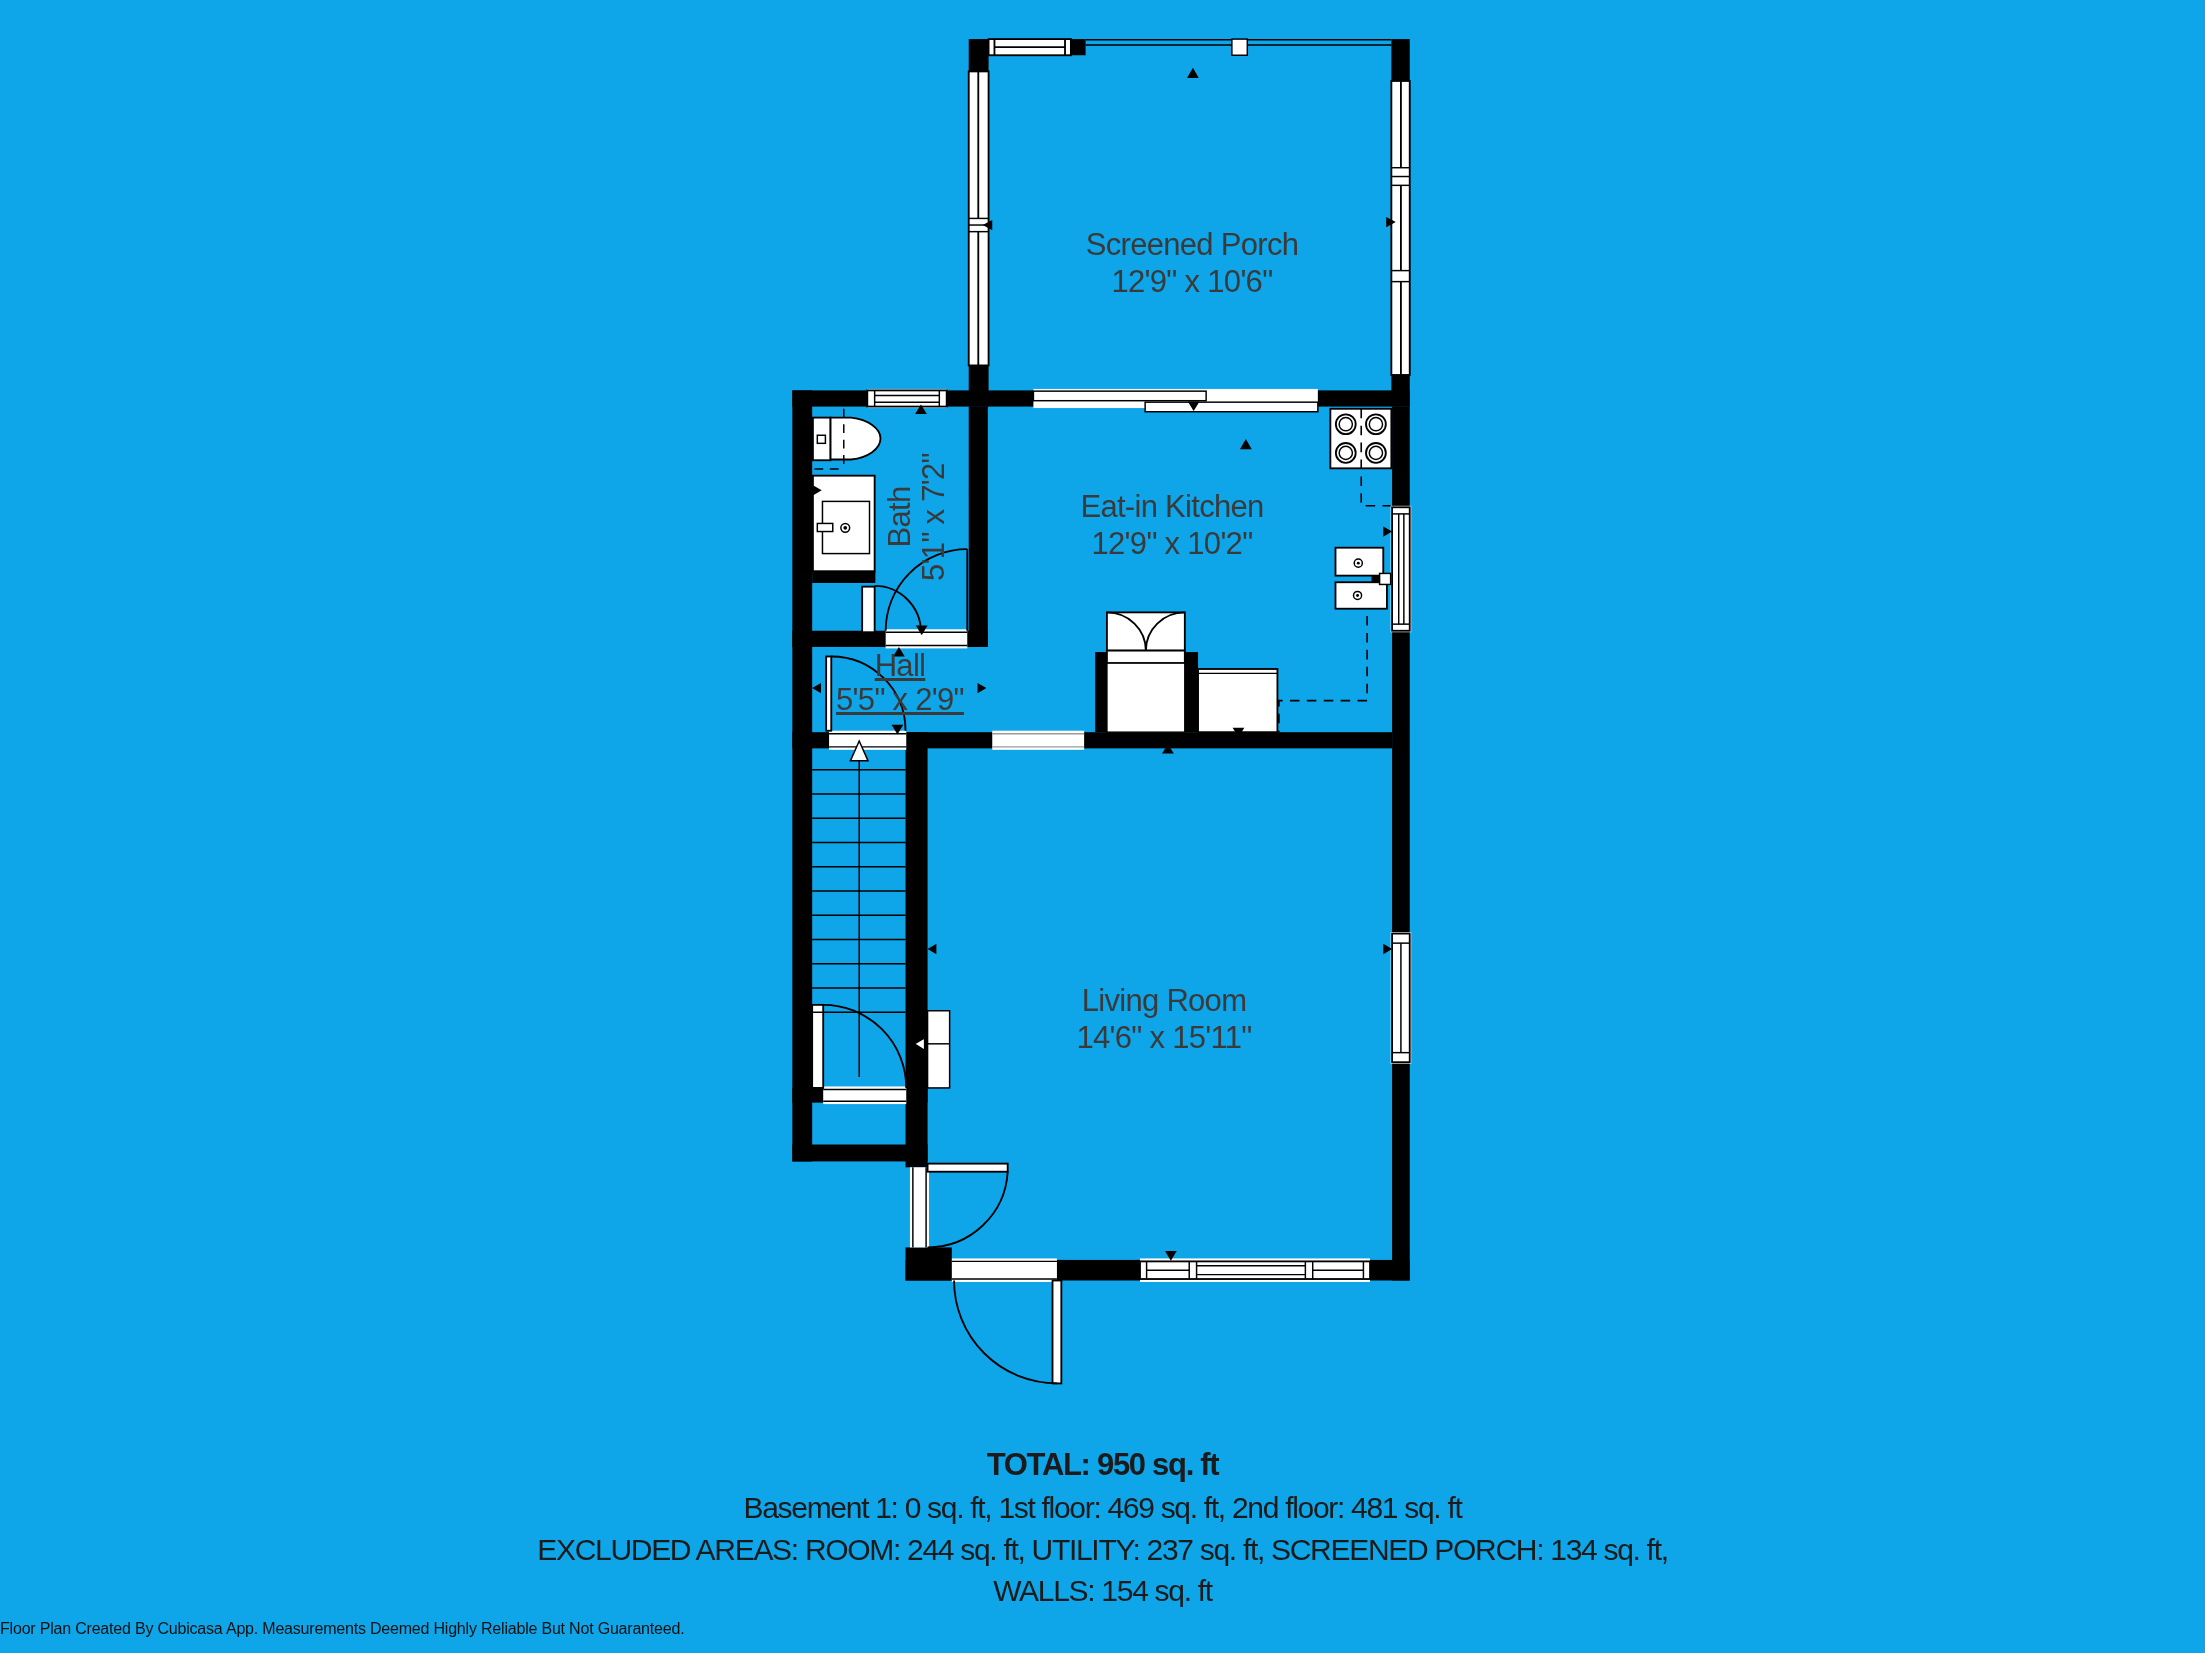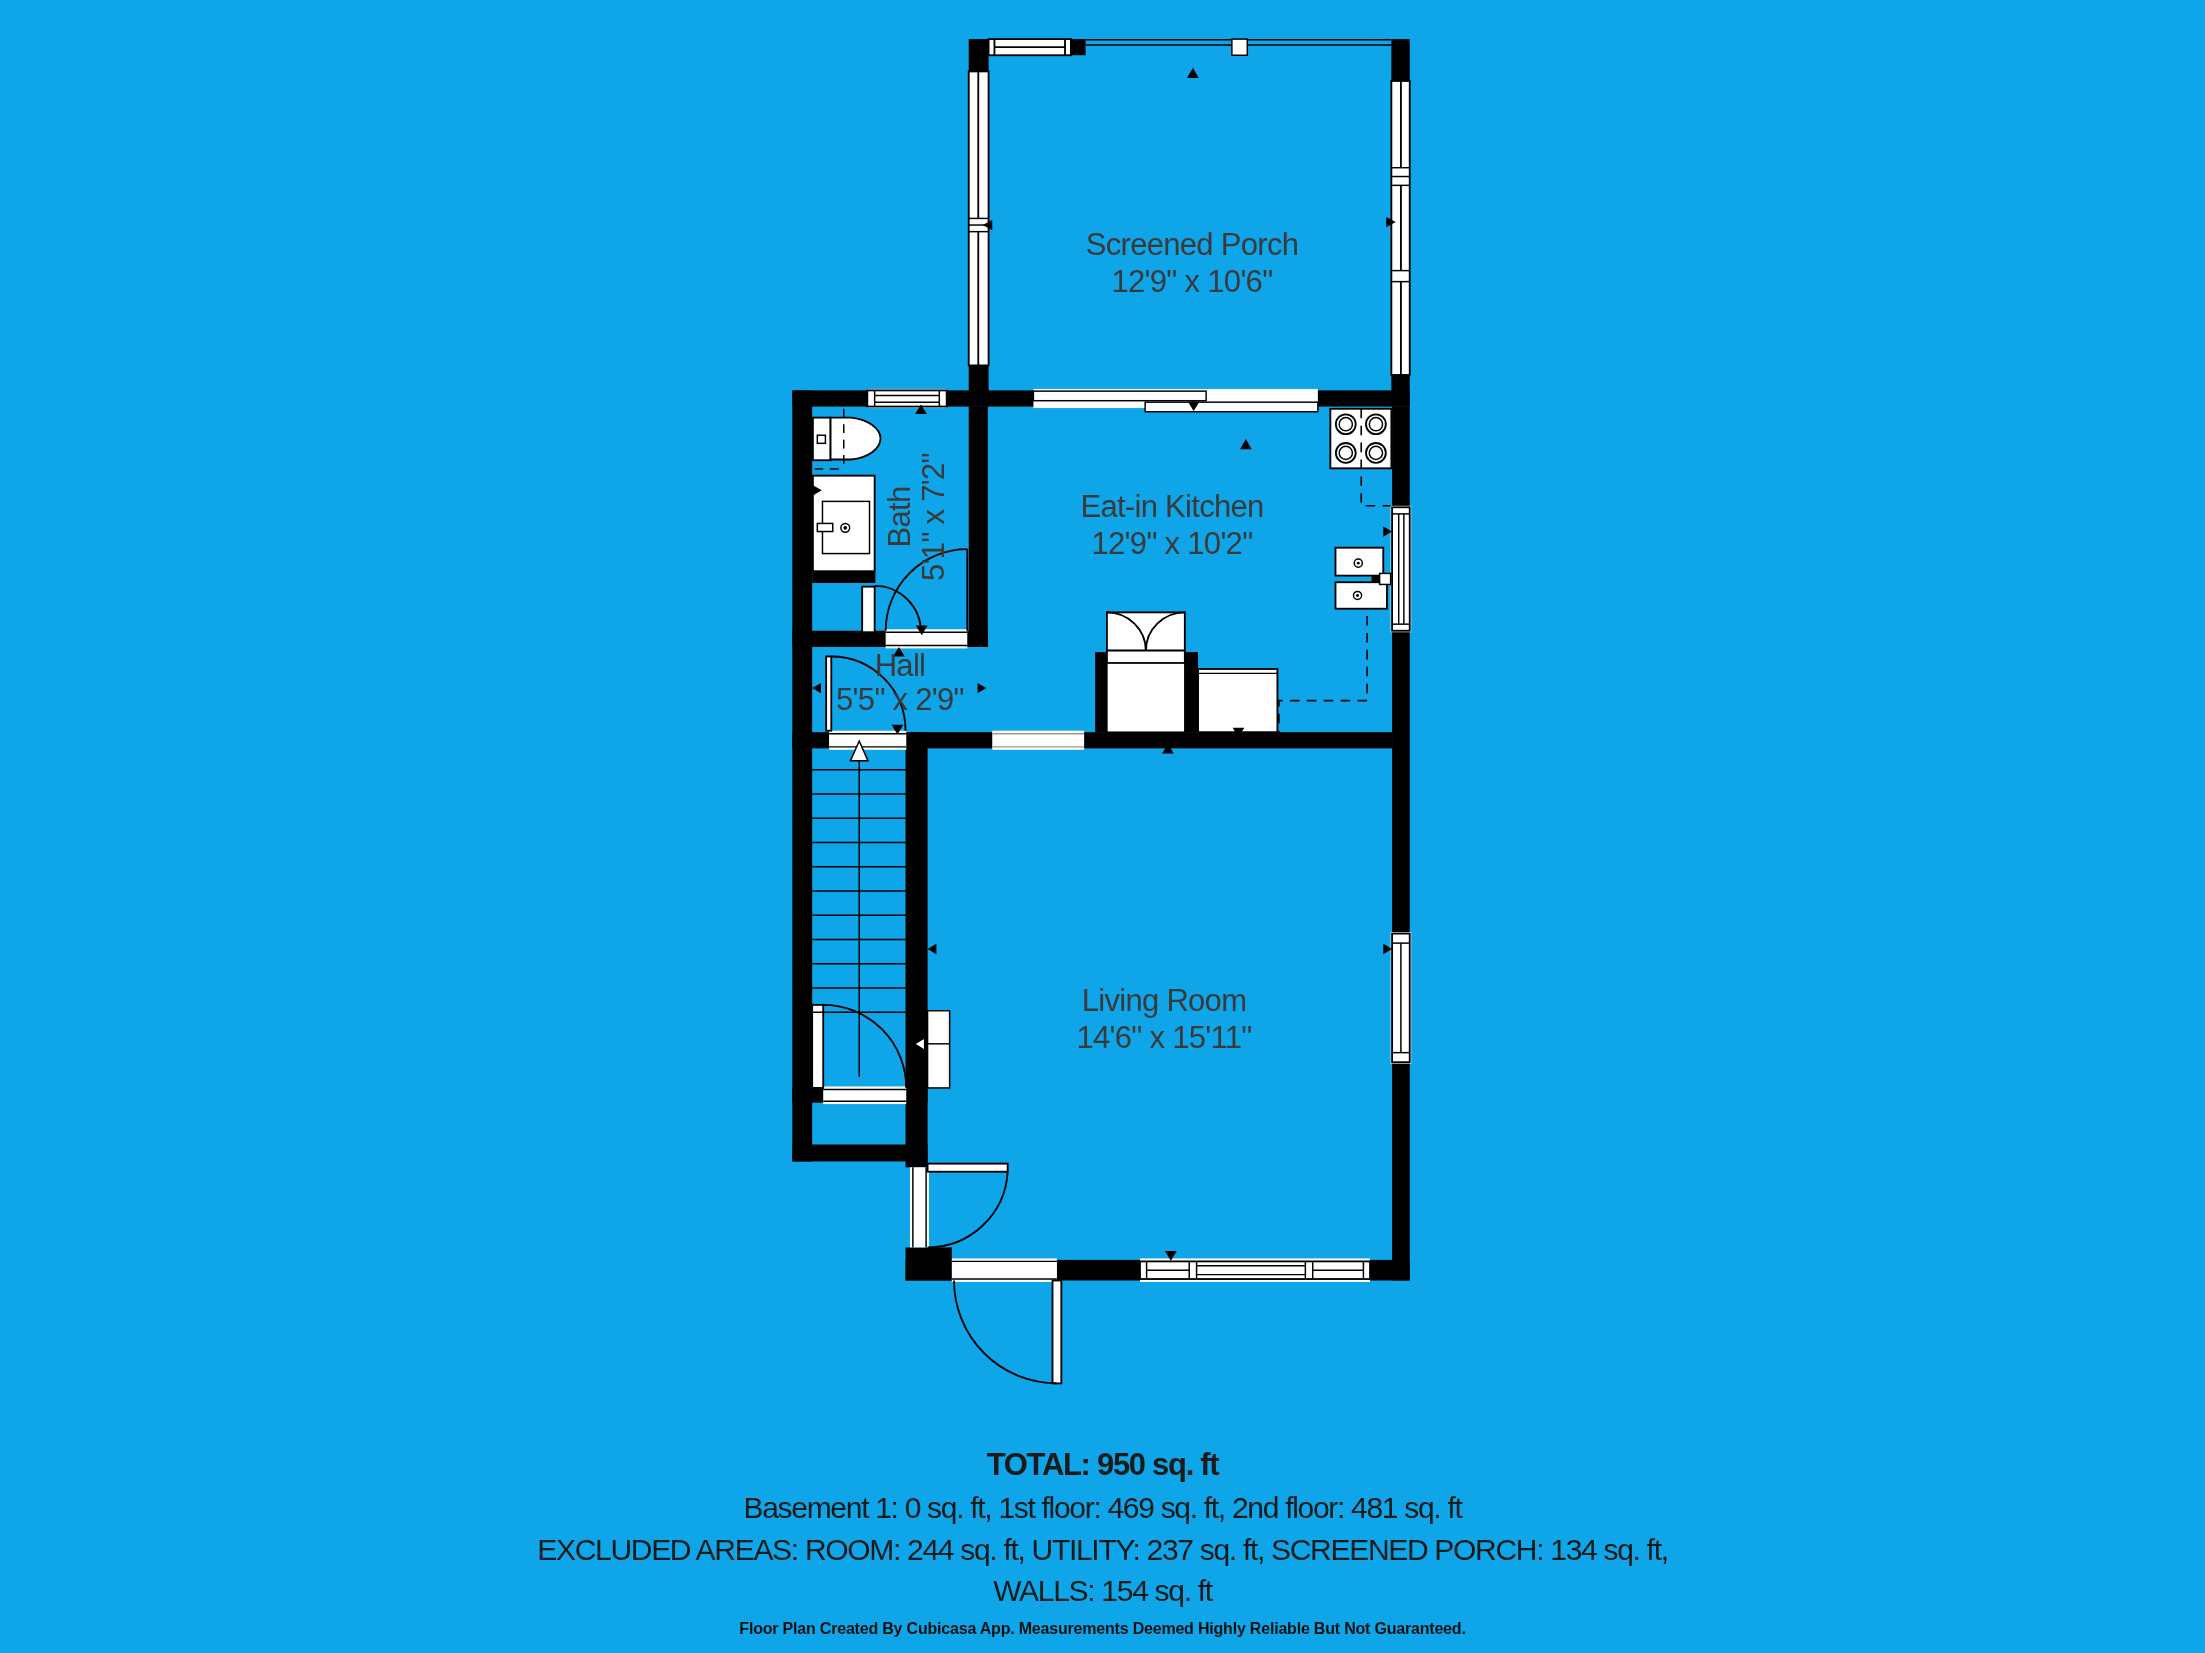--- a/index.html
+++ b/index.html
@@ -33,24 +33,24 @@
     color:#1b1b1b;
     font-size:30px;
     letter-spacing:-1.3px;
     white-space:nowrap;
   }
   .summary-line.total{font-weight:700;font-size:31px;}
   .disclaimer{
     position:absolute;
     left:0;width:2205px;
     transform:translateY(-50%);
-    text-align:center;
+    text-align:left;
     color:#111111;
     font-size:16px;
-    font-weight:700;
+    font-weight:400;
     letter-spacing:-0.2px;
     white-space:nowrap;
   }
 </style>
 </head>
 <body>
 
 <div class="stage">
 
   <svg class="plan-svg" viewBox="0 0 3000 2250" xmlns="http://www.w3.org/2000/svg">
@@ -293,21 +293,21 @@
   <div class="room-label" style="left:1172px;top:525px;">
     <div>Eat-in Kitchen</div>
     <div>12'9" x 10'2"</div>
   </div>
 
   <div class="room-label vertical" style="left:917px;top:517px;">
     <div>Bath</div>
     <div>5'1" x 7'2"</div>
   </div>
 
-  <div class="room-label" style="left:900px;top:683px;line-height:34px;">
+  <div class="room-label" style="left:900px;top:683px;line-height:34px;text-decoration:underline;">
     <div>Hall</div>
     <div>5'5" x 2'9"</div>
   </div>
 
   <div class="room-label" style="left:1164px;top:1019px;">
     <div>Living Room</div>
     <div>14'6" x 15'11"</div>
   </div>
 
   <div class="summary-line total" style="top:1465px;">TOTAL: 950 sq. ft</div>

